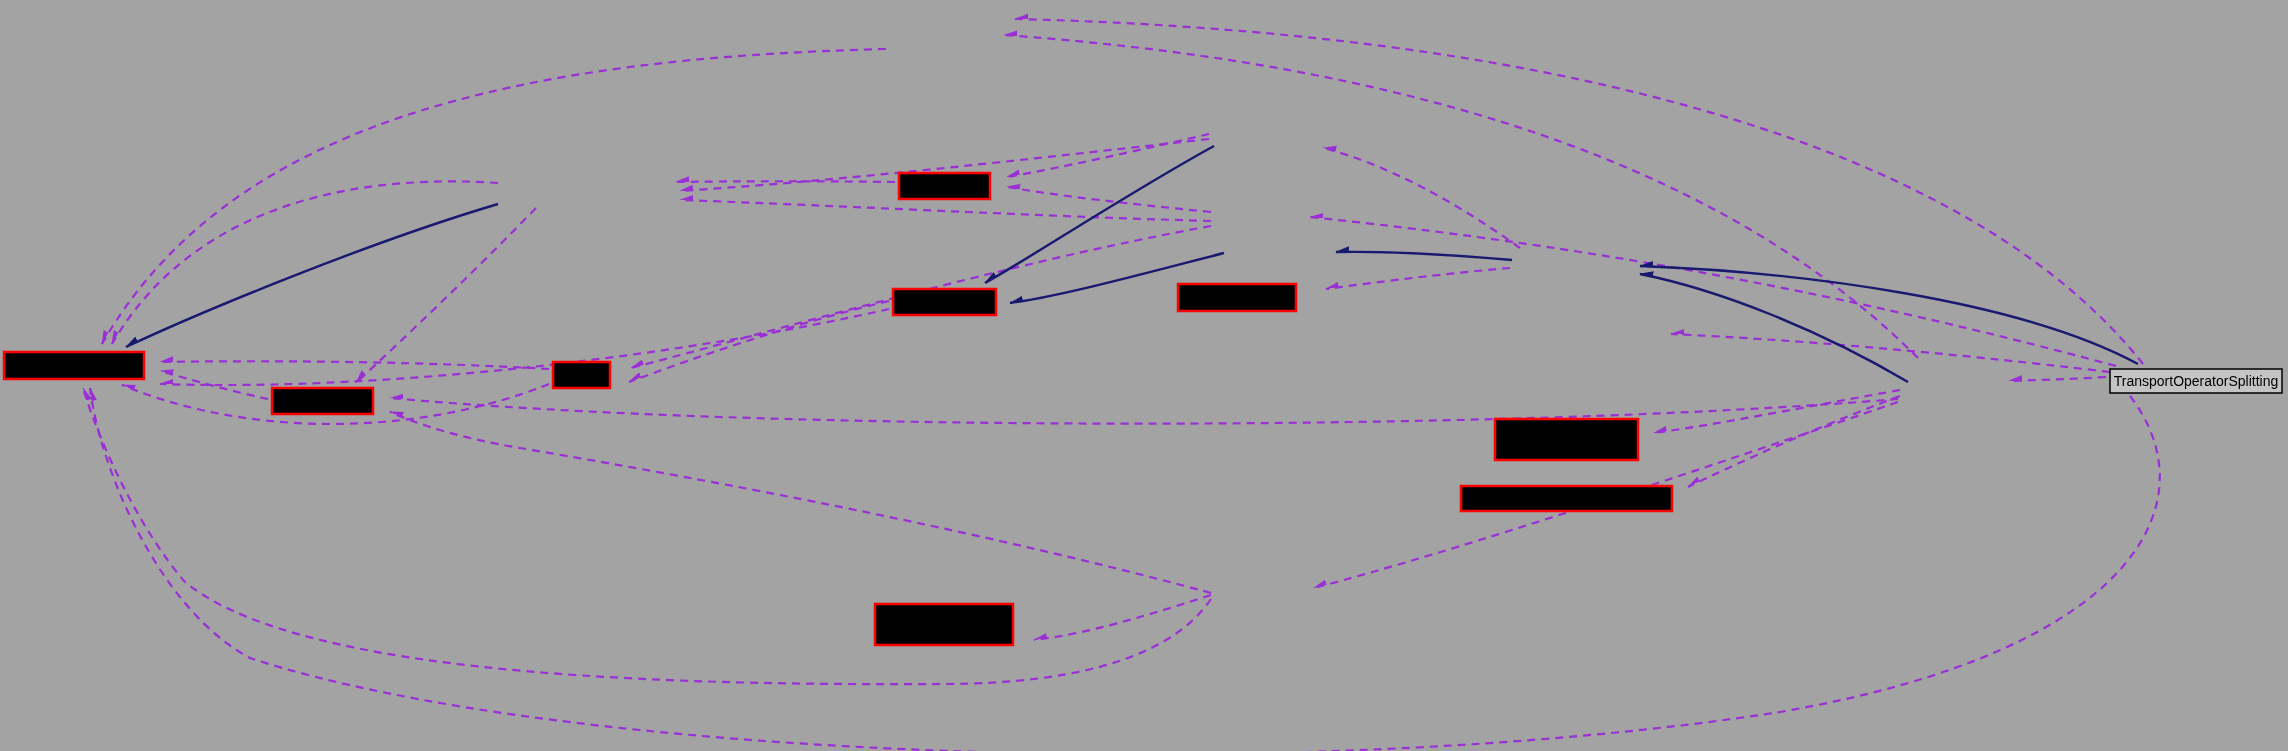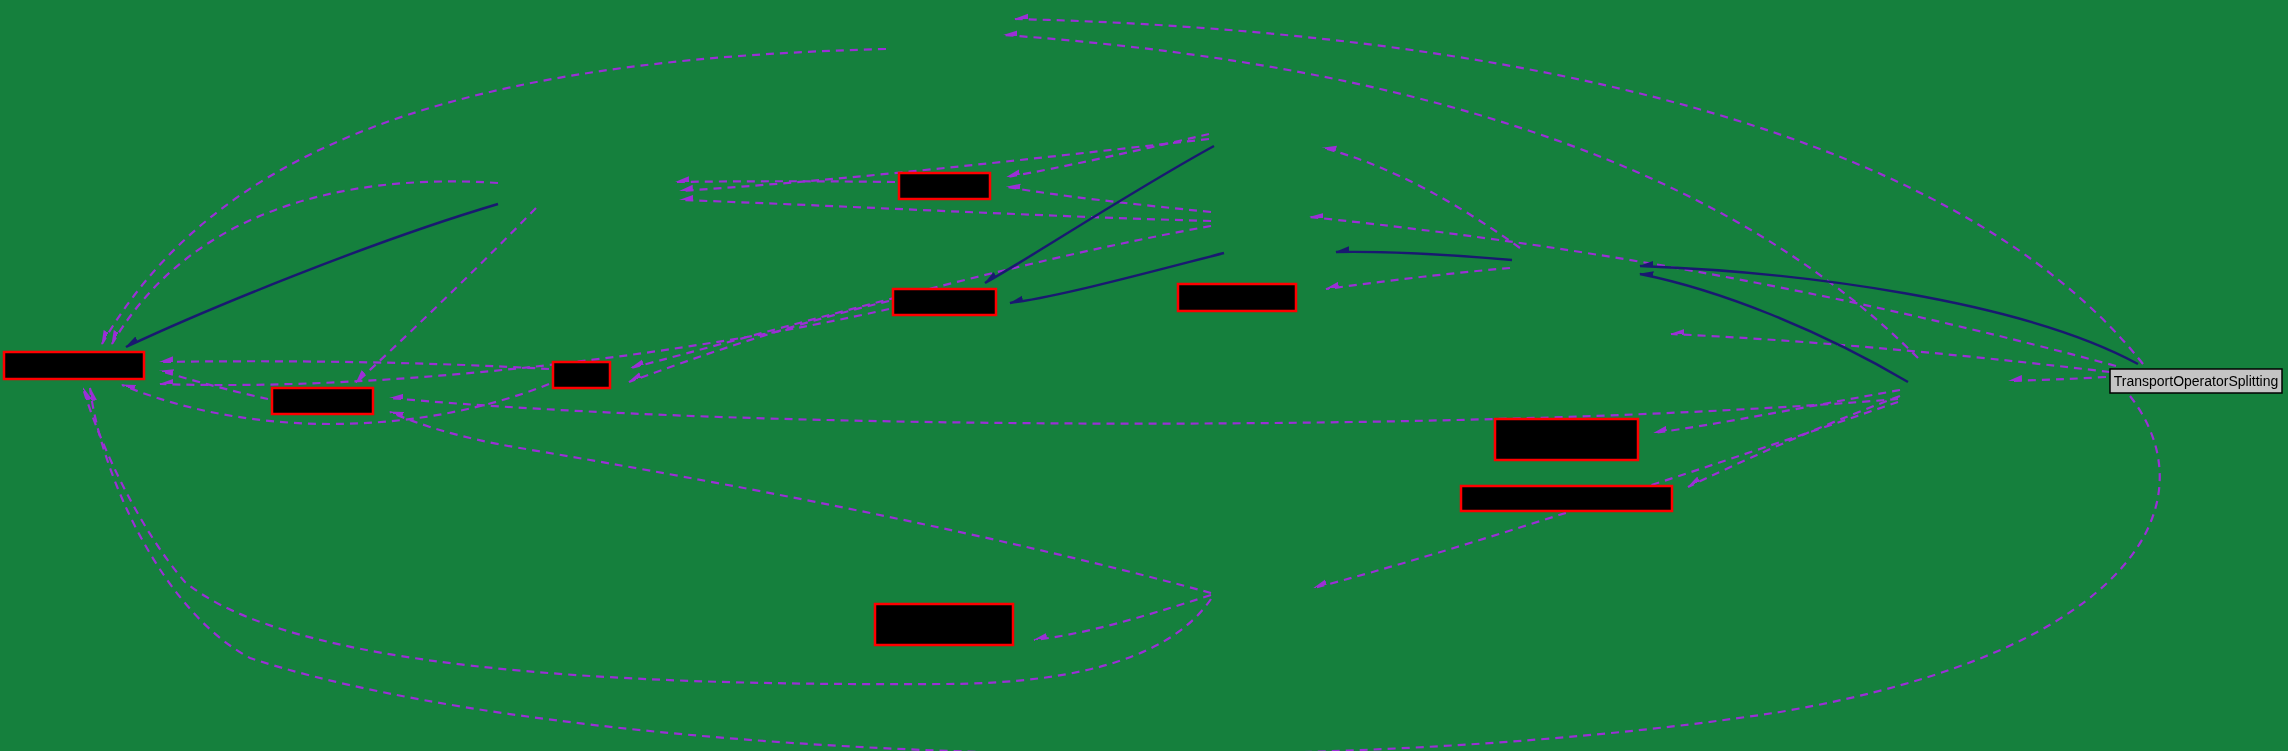--- a/index.html
+++ b/index.html
@@ -4,21 +4,21 @@
 <style>
   html, body {
     margin: 0;
     padding: 0;
     background: #000000;
   }
   .stage {
     position: relative;
     width: 2288px;
     height: 751px;
-    background: #15803d;
+    background: #a3a3a3;
     overflow: hidden;
     font-family: "Liberation Sans", sans-serif;
   }
   svg { display: block; }
   .edge-usage {
     fill: none;
     stroke: #9b2fd6;
     stroke-width: 2.2;
     stroke-dasharray: 8 6;
   }

